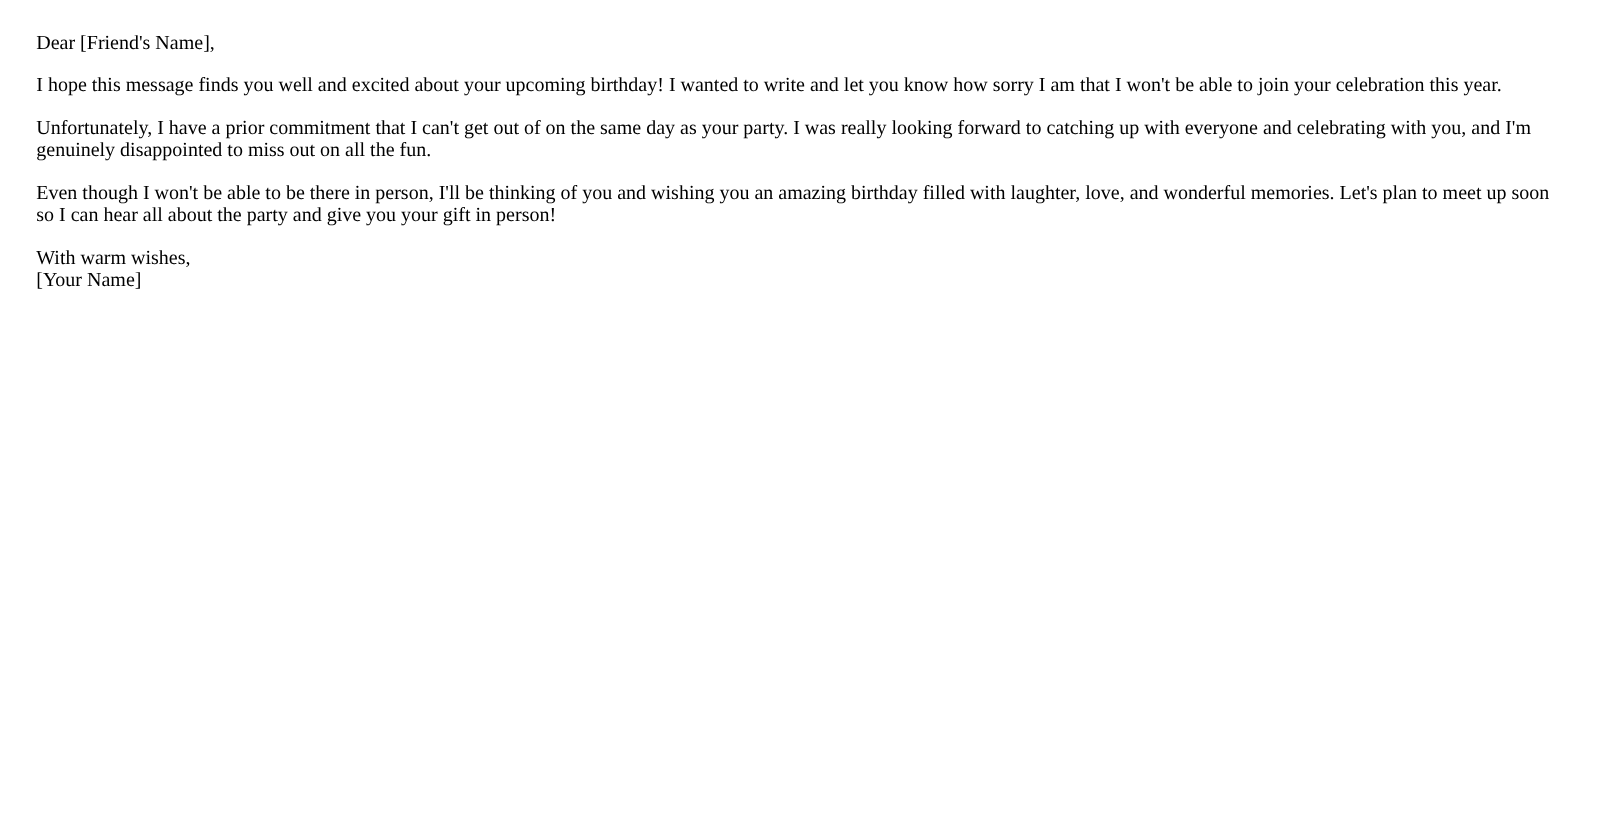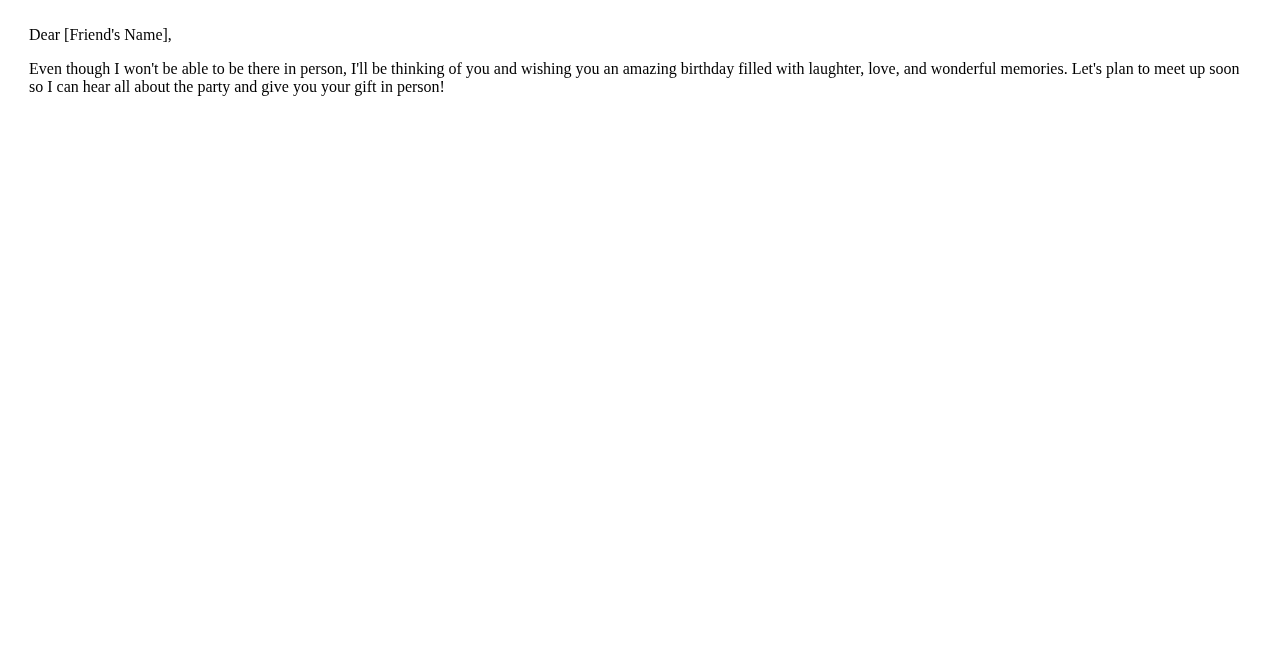--- a/index.html
+++ b/index.html
@@ -27,18 +27,24 @@
   .page p:first-child {
     margin-top: 0;
   }
 </style>
 </head>
 <body>
 
 <div class="page">
   <p>Dear [Friend's Name],</p>
 
+  <p>I hope this message finds you well and excited about your upcoming birthday! I wanted to write and let you know how sorry I am that I won't be able to join your celebration this year.</p>
 
+  <p>Unfortunately, I have a prior commitment that I can't get out of on the same day as your party. I was really looking forward to catching up with everyone and celebrating with you, and I'm genuinely disappointed to miss out on all the fun.</p>
 
   <p>Even though I won't be able to be there in person, I'll be thinking of you and wishing you an amazing birthday filled with laughter, love, and wonderful memories. Let's plan to meet up soon so I can hear all about the party and give you your gift in person!</p>
 
 
+  <p>
+    <span>With warm wishes,</span><br>
+    <span>[Your Name]</span>
+  </p>
 </div>
 
 </body></html>

